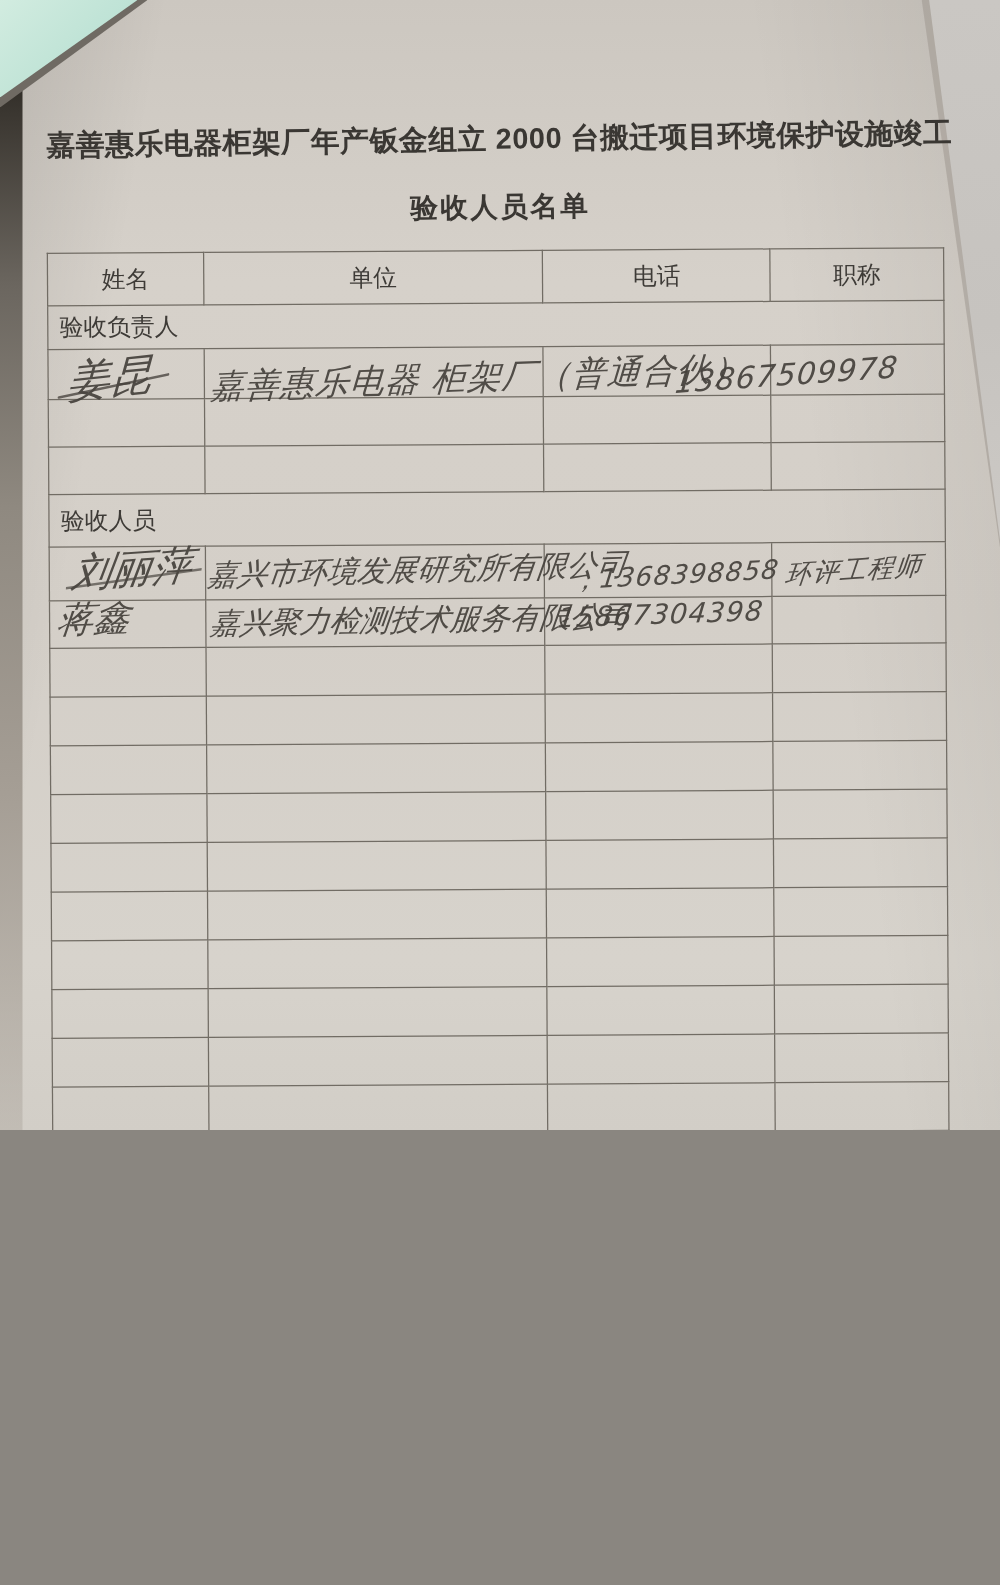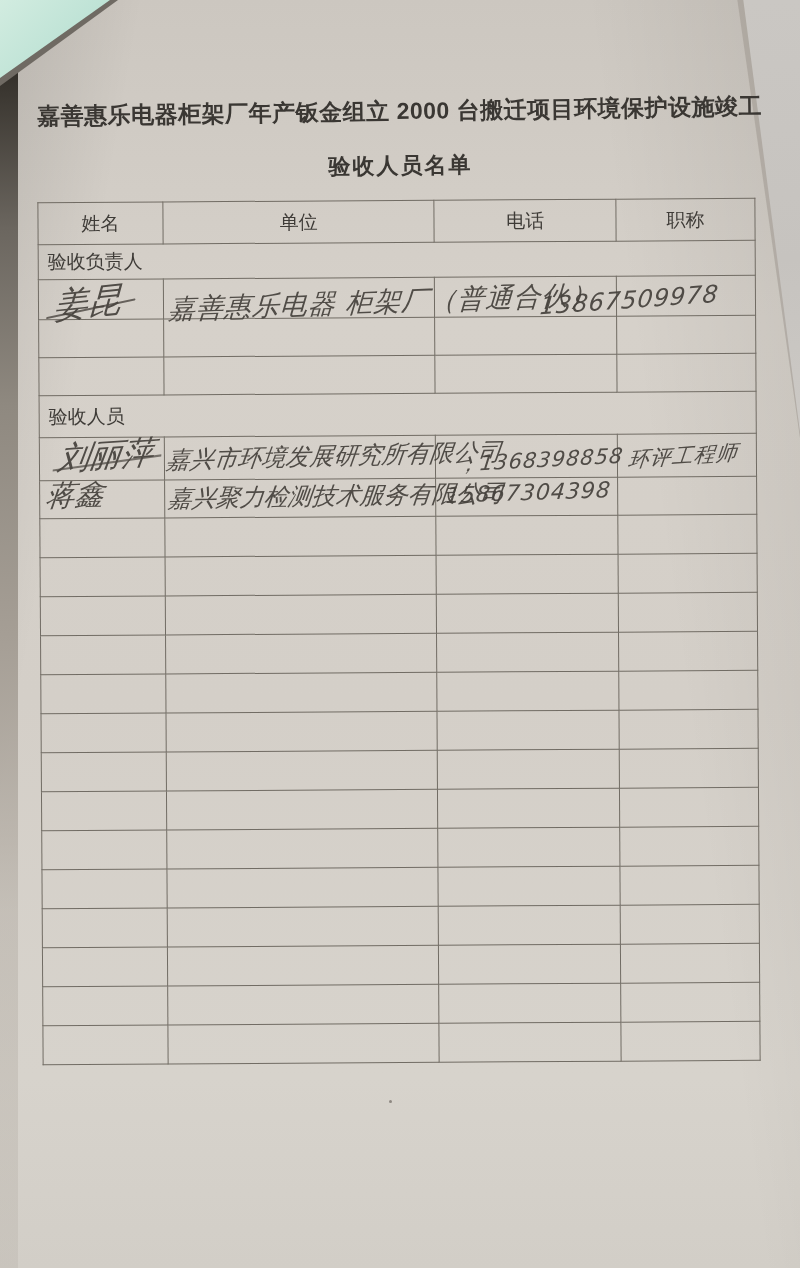--- a/index.html
+++ b/index.html
@@ -1,17 +1,17 @@
 <!DOCTYPE html>
 <html><head>
 <meta charset="utf-8">
 <style>
   html,body{margin:0;padding:0;background:#8a8680;}
   .photo{
-    position:relative;width:800px;height:1268px;overflow:hidden;
+    position:relative;width:800px;height:904px;overflow:hidden;
     background:
       linear-gradient(100deg, rgba(0,0,0,0.10) 0%, rgba(0,0,0,0) 14%),
       linear-gradient(262deg, rgba(0,0,0,0.07) 0%, rgba(0,0,0,0) 22%),
       linear-gradient(180deg, #ccc7c0 0%, #d6d1ca 25%, #d4cfc8 55%, #d7d3cc 85%, #d2cec7 100%);
     font-family:"Liberation Sans", sans-serif;
   }
   
   .right-edge-shadow{
     position:absolute;top:0;right:0;width:72px;height:438px;
     background:#9e978f;opacity:.55;

